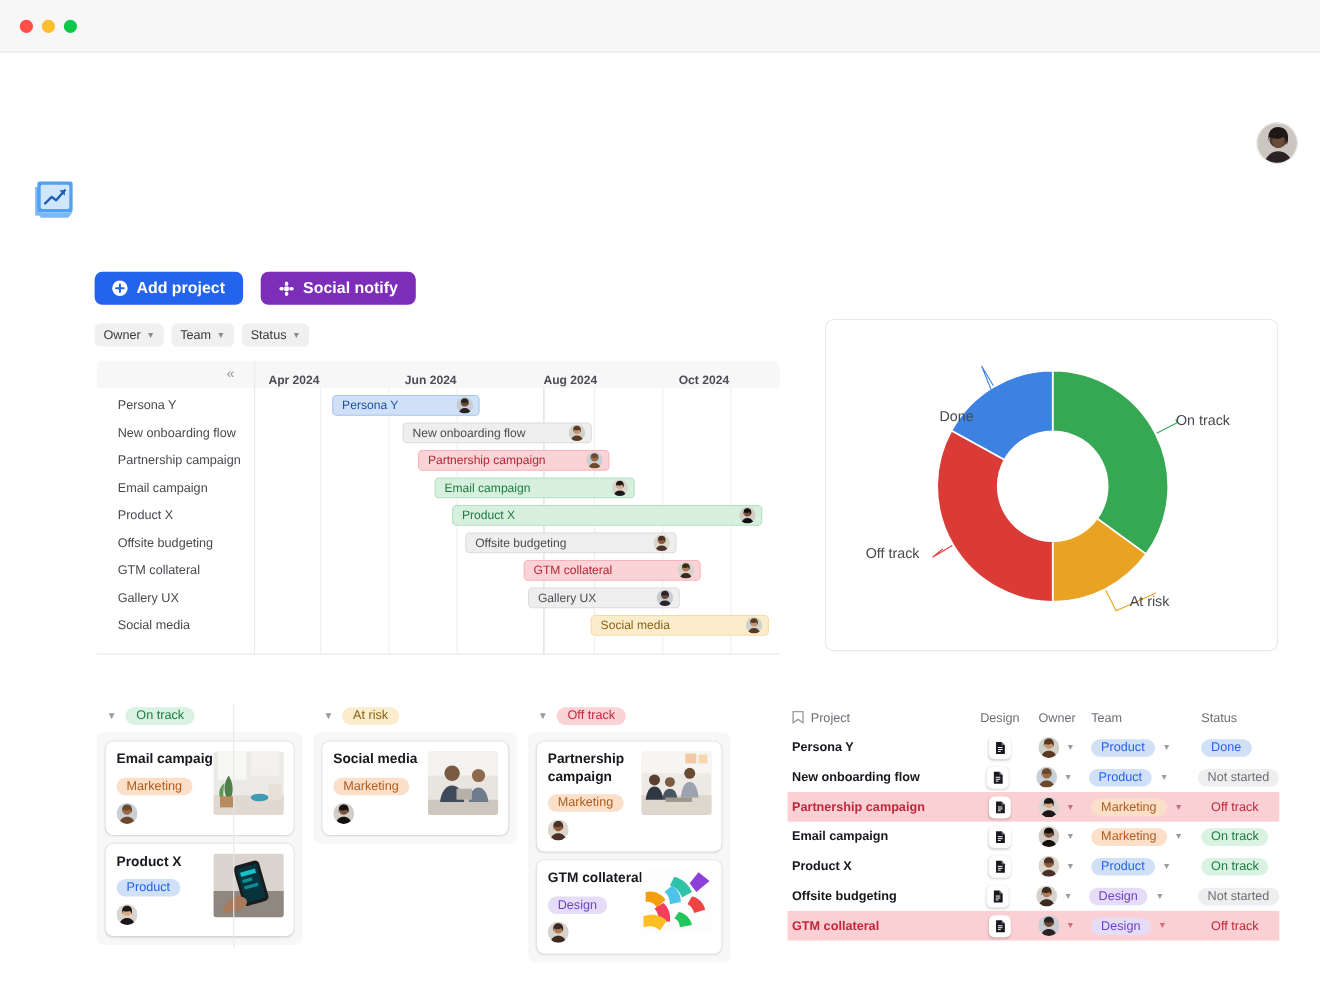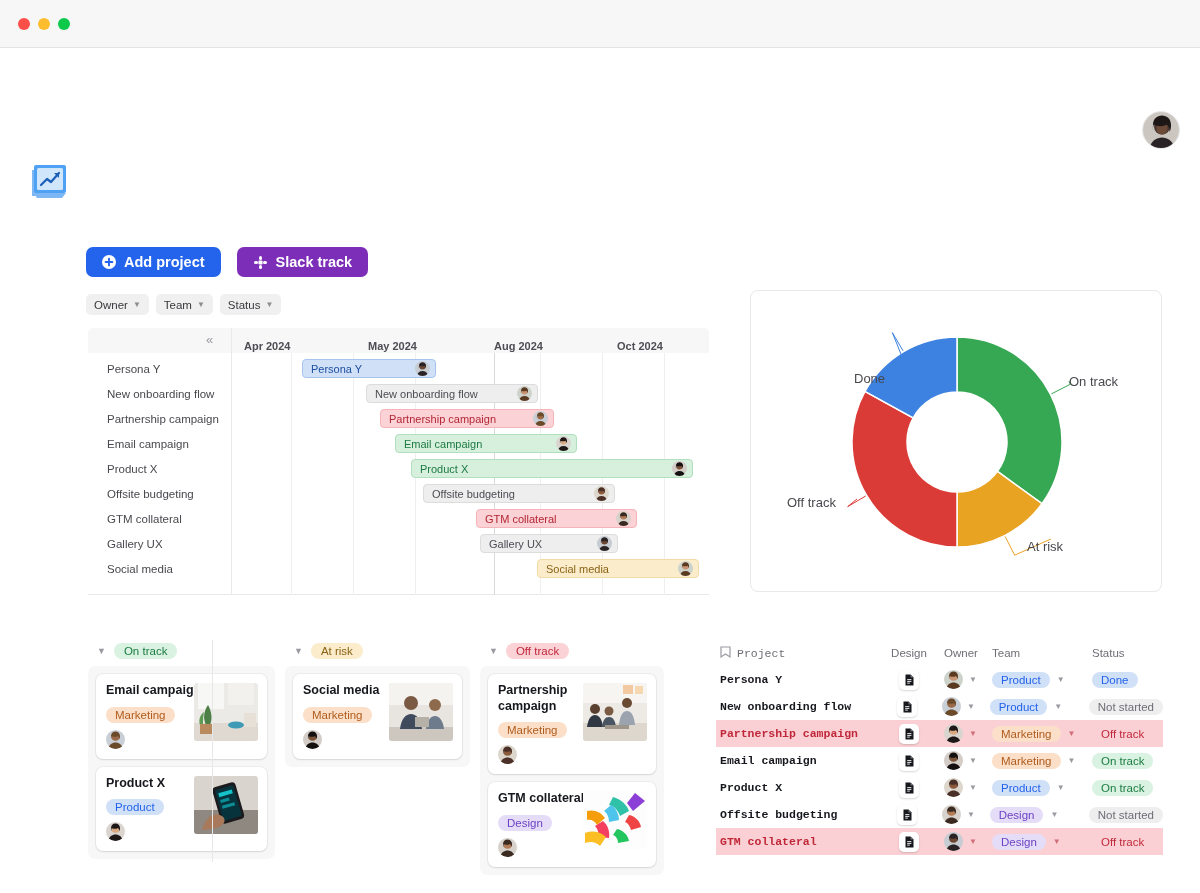--- a/index.html
+++ b/index.html
@@ -170,21 +170,21 @@
   .card-img {
     position: absolute; right: 9px; top: 9px;
     width: 64px; height: 58px; border-radius: 3px; overflow: hidden;
   }
 
   
   .table { position: absolute; left: 716px; top: 592px; width: 447px; }
   .t-head { display: flex; height: 26px; align-items: center; }
   .t-row { display: flex; height: 27px; align-items: center; position: relative; }
   .t-row.danger { background: #fbd0d4; }
-  .c-project { width: 164px; padding-left: 4px; font-size: 11.5px; font-family: Liberation Mono, monospace; }
+  .c-project { width: 164px; padding-left: 4px; font-size: 11.5px; }
   .c-details { width: 58px; display: flex; justify-content: center; }
   .c-owner   { width: 54px; display: flex; align-items: center; gap: 6px; padding-left: 6px; }
   .c-team    { width: 100px; display: flex; align-items: center; gap: 7px; }
   .c-status  { flex: 1; display: flex; align-items: center; }
   .th { font-size: 11.5px; color: #6f6e76; }
   .t-proj-name { font-size: 11.5px; font-weight: bold; color: #16181d; }
   .t-row.danger .t-proj-name { color: #c0283a; }
   .t-divider {
     position: absolute; left: 212px; top: 592px; width: 1px; height: 222px;
     background: #e7e7e8;
@@ -256,21 +256,21 @@
     <button class="btn btn-slack">
       <span>
         <svg width="15" height="15" viewBox="0 0 15 15" fill="#fff">
           <rect x="1" y="6" width="4" height="3" rx="1.5"></rect>
             <rect x="6" y="1" width="3" height="4" rx="1.5"></rect>
           <rect x="10" y="6" width="4" height="3" rx="1.5"></rect>
             <rect x="6" y="10" width="3" height="4" rx="1.5"></rect>
           <rect x="5.4" y="5.4" width="4.2" height="4.2" rx="1"></rect>
         </svg>
       </span>
-      <span>Slack track</span>
+      <span>Social notify</span>
     </button>
   </div>
 
   <div class="filters">
     <div class="chip">
       <span>Owner</span>
       <span class="chev">▼</span>
     </div>
     <div class="chip">
       <span>Team</span>
@@ -281,21 +281,21 @@
       <span class="chev">▼</span>
     </div>
   </div>
 
   <div class="gantt">
     <div class="gantt-head"></div>
     <div class="gantt-collapse">«</div>
     <div class="gantt-split"></div>
 
     <div class="month" style="left:156px">Apr 2024</div>
-    <div class="month" style="left:280px">May 2024</div>
+    <div class="month" style="left:280px">Jun 2024</div>
     <div class="month" style="left:406px">Aug 2024</div>
     <div class="month" style="left:529px">Oct 2024</div>
 
     <div class="gridline" style="left:203px"></div>
     <div class="gridline" style="left:265px"></div>
     <div class="gridline" style="left:327px"></div>
     <div class="gridline strong" style="left:406px"></div>
     <div class="gridline" style="left:452px"></div>
     <div class="gridline" style="left:514px"></div>
     <div class="gridline" style="left:576px"></div>

